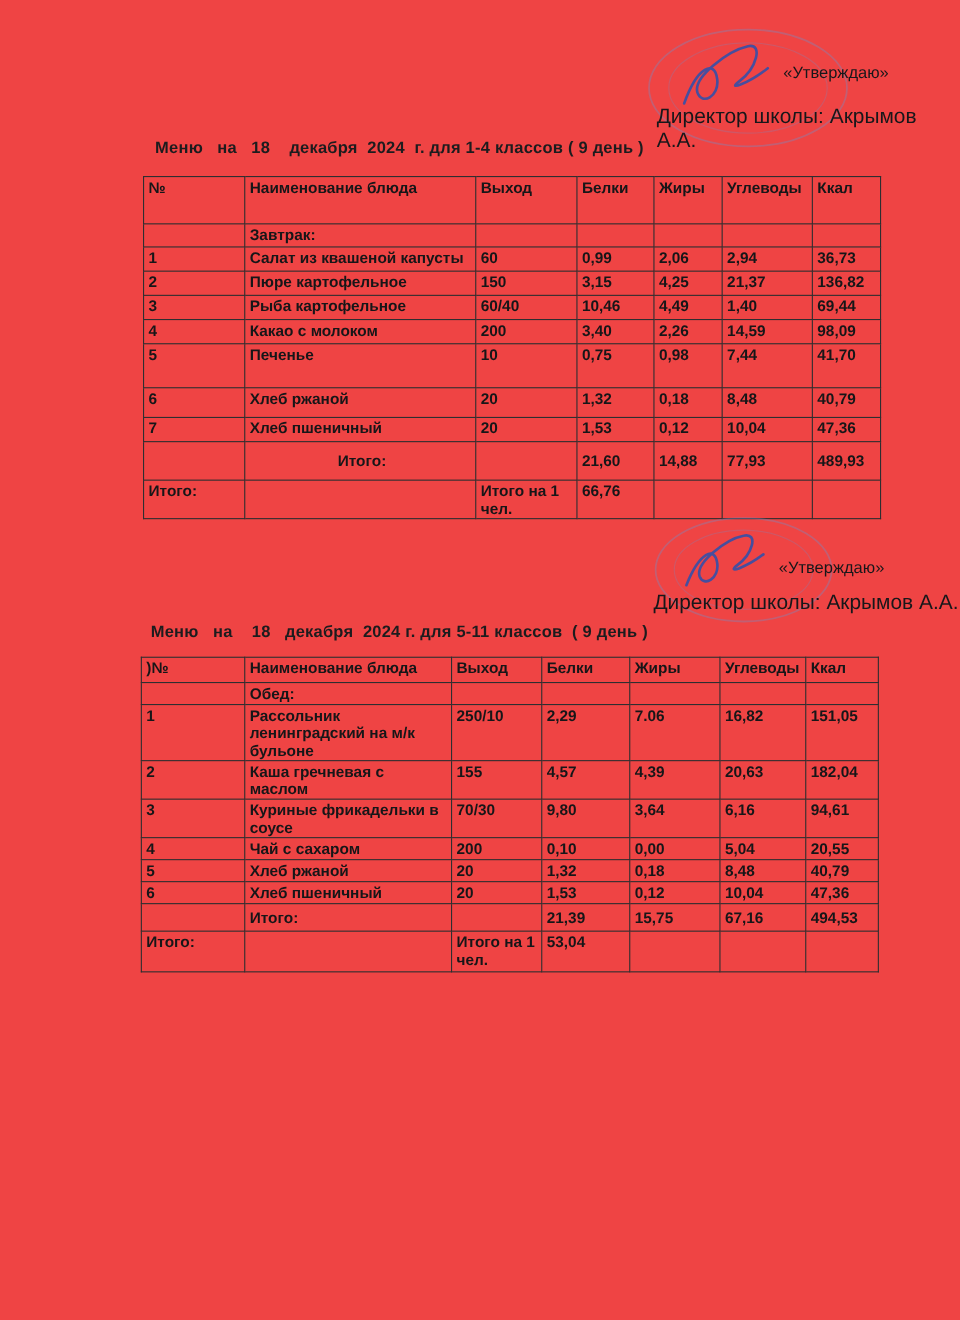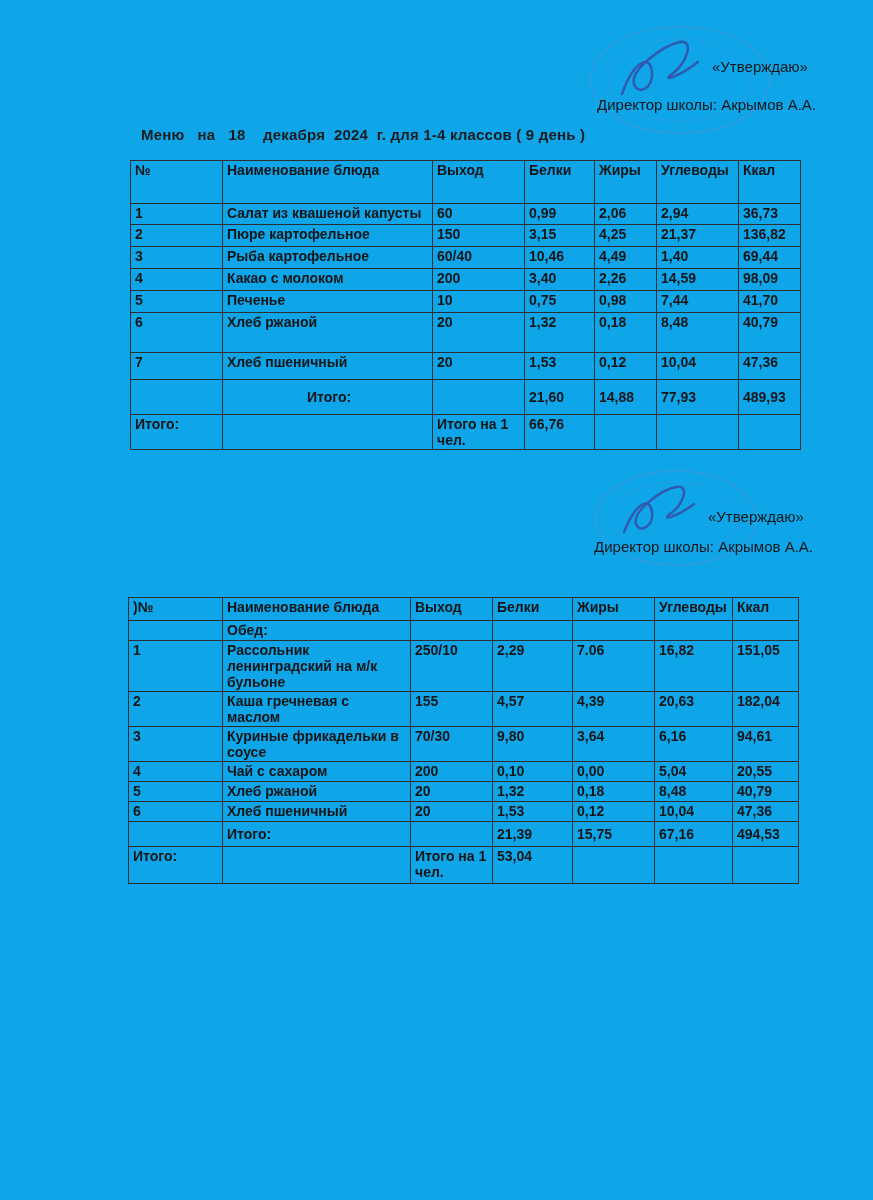--- a/index.html
+++ b/index.html
@@ -1,26 +1,26 @@
 <!DOCTYPE html>
 <html><head>
 <meta charset="utf-8">
 <style>
   html,body{margin:0;padding:0;background:#e9e9e7;}
   .page{
     position:relative;width:873px;height:1200px;margin:0 auto;
-    background:#0ea5e9;overflow:hidden;
+    background:#ef4444;overflow:hidden;
     font-family:"Liberation Sans",sans-serif;color:#1d1d1f;
   }
   .title{
     position:absolute;font-size:15px;font-weight:bold;letter-spacing:.2px;
     white-space:pre;color:#1c1c1e;
   }
   .approve{position:absolute;font-size:15px;color:#17171a;}
-  .director{position:absolute;font-size:15px;color:#17171a;}
+  .director{position:absolute;font-size:19px;color:#17171a;}
   .stamp{position:absolute;pointer-events:none;}
   table.menu{
     position:absolute;border-collapse:collapse;table-layout:fixed;width:670px;
   }
   table.menu th,table.menu td{
     border:1.6px solid #2e2e30;
     font-size:14px;font-weight:bold;color:#161618;
     vertical-align:top;text-align:left;
     padding:1px 4px;overflow:hidden;word-wrap:break-word;
   }
@@ -70,20 +70,29 @@
           <th>№</th>
           <th>Наименование блюда</th>
           <th>Выход</th>
           <th>Белки</th>
           <th>Жиры</th>
           <th>Углеводы</th>
           <th>Ккал</th>
         </tr>
       </thead>
     <tbody>
+        <tr class="section-row">
+          <td></td>
+          <td>Завтрак:</td>
+          <td></td>
+          <td></td>
+          <td></td>
+          <td></td>
+          <td></td>
+        </tr>
         <tr class="dish-row">
           <td>1</td>
           <td>Салат из квашеной капусты</td>
           <td>60</td>
           <td>0,99</td>
           <td>2,06</td>
           <td>2,94</td>
           <td>36,73</td>
         </tr>
         <tr class="dish-row">
@@ -162,20 +171,21 @@
   </table>
 
   <svg class="stamp" style="left:580px;top:466px" width="220" height="105" viewBox="0 0 220 105">
     <ellipse cx="96" cy="52" rx="80" ry="47" fill="none" stroke="rgba(110,145,205,0.35)" stroke-width="1.6"></ellipse>
     <ellipse cx="96" cy="52" rx="63" ry="36" fill="none" stroke="rgba(110,145,205,0.25)" stroke-width="1.1"></ellipse>
     <path d="M44,66 C56,36 70,30 72,46 C74,60 60,68 56,58 C52,46 80,24 96,21 C110,18 104,38 90,48 C80,56 98,50 114,38" fill="none" stroke="#3450a8" stroke-width="2.4" stroke-linecap="round" opacity="0.9"></path>
   </svg>
   <div class="approve" style="left:708px;top:508px">«Утверждаю»</div>
   <div class="director" style="left:594px;top:538px">Директор школы: Акрымов А.А.</div>
 
+  <div class="title" style="left:137px;top:566px">Меню   на    18   декабря  2024 г. для 5-11 классов  ( 9 день )</div>
 
   <table class="menu" id="t2" style="left:128px;top:597px">
     <colgroup>
       <col style="width:94px">
         <col style="width:188px">
         <col style="width:82px">
       <col style="width:80px">
         <col style="width:82px">
         <col style="width:78px">
         <col style="width:66px">

